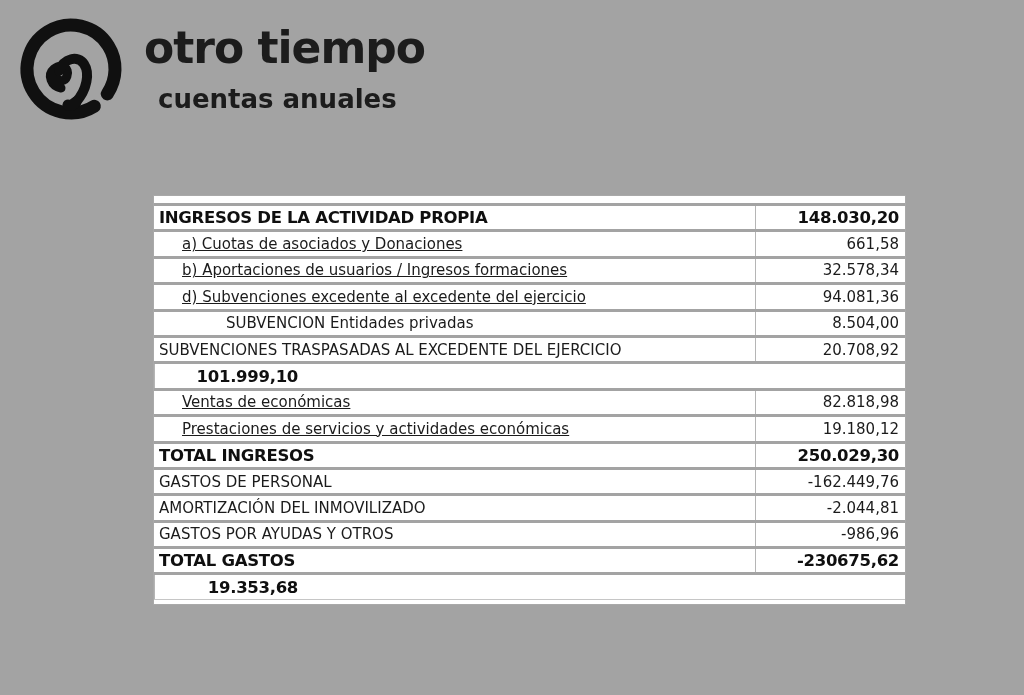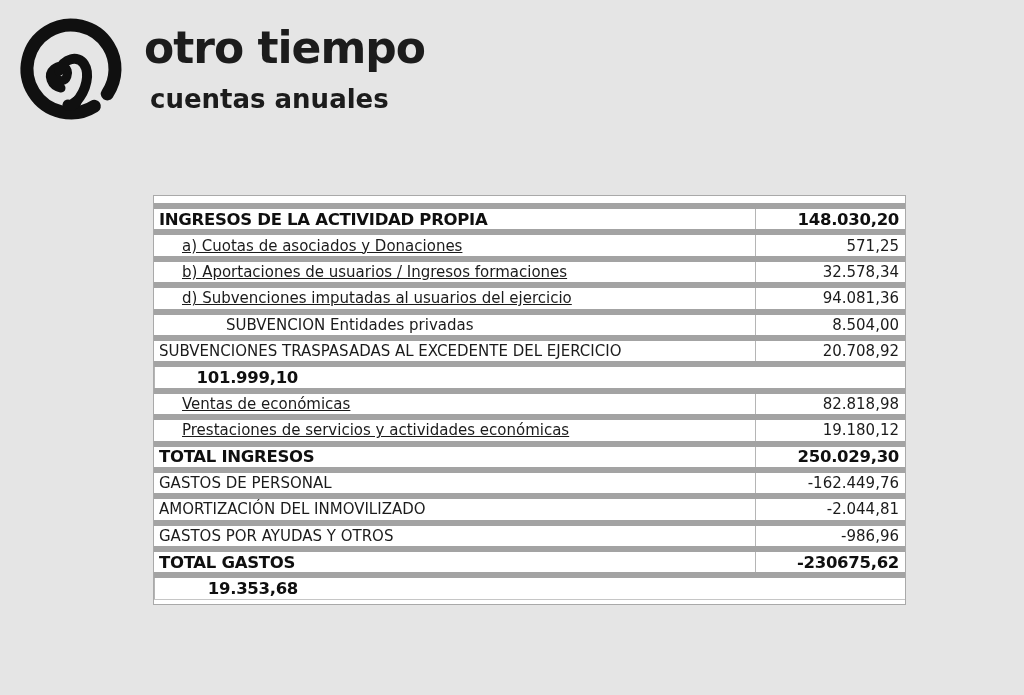--- a/index.html
+++ b/index.html
@@ -1,33 +1,33 @@
 <!DOCTYPE html>
 <html><head>
 <meta charset="utf-8">
 <style>
   * { margin: 0; padding: 0; box-sizing: border-box; }
   html, body { width: 1024px; height: 695px; background: #ffffff; overflow: hidden; }
   body { font-family: "DejaVu Sans", "Liberation Sans", sans-serif; color: #1b1b1b; position: relative; }
 
-  .page { position: absolute; inset: 0; background: #e5e5e5; }
+  .page { position: absolute; inset: 0; background: #a3a3a3; }
 
   
   .logo { position: absolute; left: 14px; top: 12px; width: 114px; height: 114px; }
   .title { position: absolute; left: 144px; top: 24px; font-size: 44px; font-weight: bold;
            letter-spacing: -1px; color: #1c1c1c; line-height: 1.1; white-space: nowrap; }
-  .subtitle { position: absolute; left: 150px; top: 84px; font-size: 26px; font-weight: bold;
+  .subtitle { position: absolute; left: 158px; top: 84px; font-size: 26px; font-weight: bold;
               letter-spacing: 0px; color: #1c1c1c; white-space: nowrap; }
 
   
   .acct-table { position: absolute; left: 153px; top: 195px; width: 753px;
                 border: 1px solid #a9a9a9; background: #ffffff; }
   .sliver-top { height: 7px; }
   .sliver-bottom { height: 5px; border-top: 1px solid #c6c6c6; }
-  .row { display: flex; height: 26.4px; border-top: 6px solid #a3a3a3; align-items: stretch; }
+  .row { display: flex; height: 26.4px; border-top: 3px solid #a3a3a3; align-items: stretch; }
   .row .label { flex: 1 1 auto; display: flex; align-items: center;
                 font-size: 15px; white-space: nowrap; overflow: hidden; padding-left: 5px; }
   .row .value { flex: 0 0 150px; display: flex; align-items: center; justify-content: flex-end;
                 border-left: 1px solid #b5b5b5; font-size: 15px; padding-right: 6px; white-space: nowrap; padding-left: 24px; }
   .row.bold .label, .row.bold .value { font-weight: bold; font-size: 16.5px; color: #0f0f0f; letter-spacing: -0.3px; }
   .row.indent-1 .label { padding-left: 28px; text-decoration: underline; }
   .row.indent-2 .label { padding-left: 72px; }
 </style>
 </head>
 <body>
@@ -50,28 +50,28 @@
 
   <div class="acct-table">
     <div class="sliver-top"></div>
     <div>
         <div class="row indent-0 bold">
       <div class="label">INGRESOS DE LA ACTIVIDAD PROPIA</div>
       <div class="value">148.030,20</div>
     </div>
         <div class="row indent-1">
       <div class="label">a) Cuotas de asociados y Donaciones</div>
-      <div class="value">571,25</div>
+      <div class="value">661,58</div>
     </div>
         <div class="row indent-1">
       <div class="label">b) Aportaciones de usuarios / Ingresos formaciones</div>
       <div class="value">32.578,34</div>
     </div>
         <div class="row indent-1">
-      <div class="label">d) Subvenciones imputadas al usuarios del ejercicio</div>
+      <div class="label">d) Subvenciones excedente al excedente del ejercicio</div>
       <div class="value">94.081,36</div>
     </div>
         <div class="row indent-2">
       <div class="label">SUBVENCION Entidades privadas</div>
       <div class="value">8.504,00</div>
     </div>
         <div class="row indent-0">
       <div class="label">SUBVENCIONES TRASPASADAS AL EXCEDENTE DEL EJERCICIO</div>
       <div class="value">20.708,92</div>
     </div>

